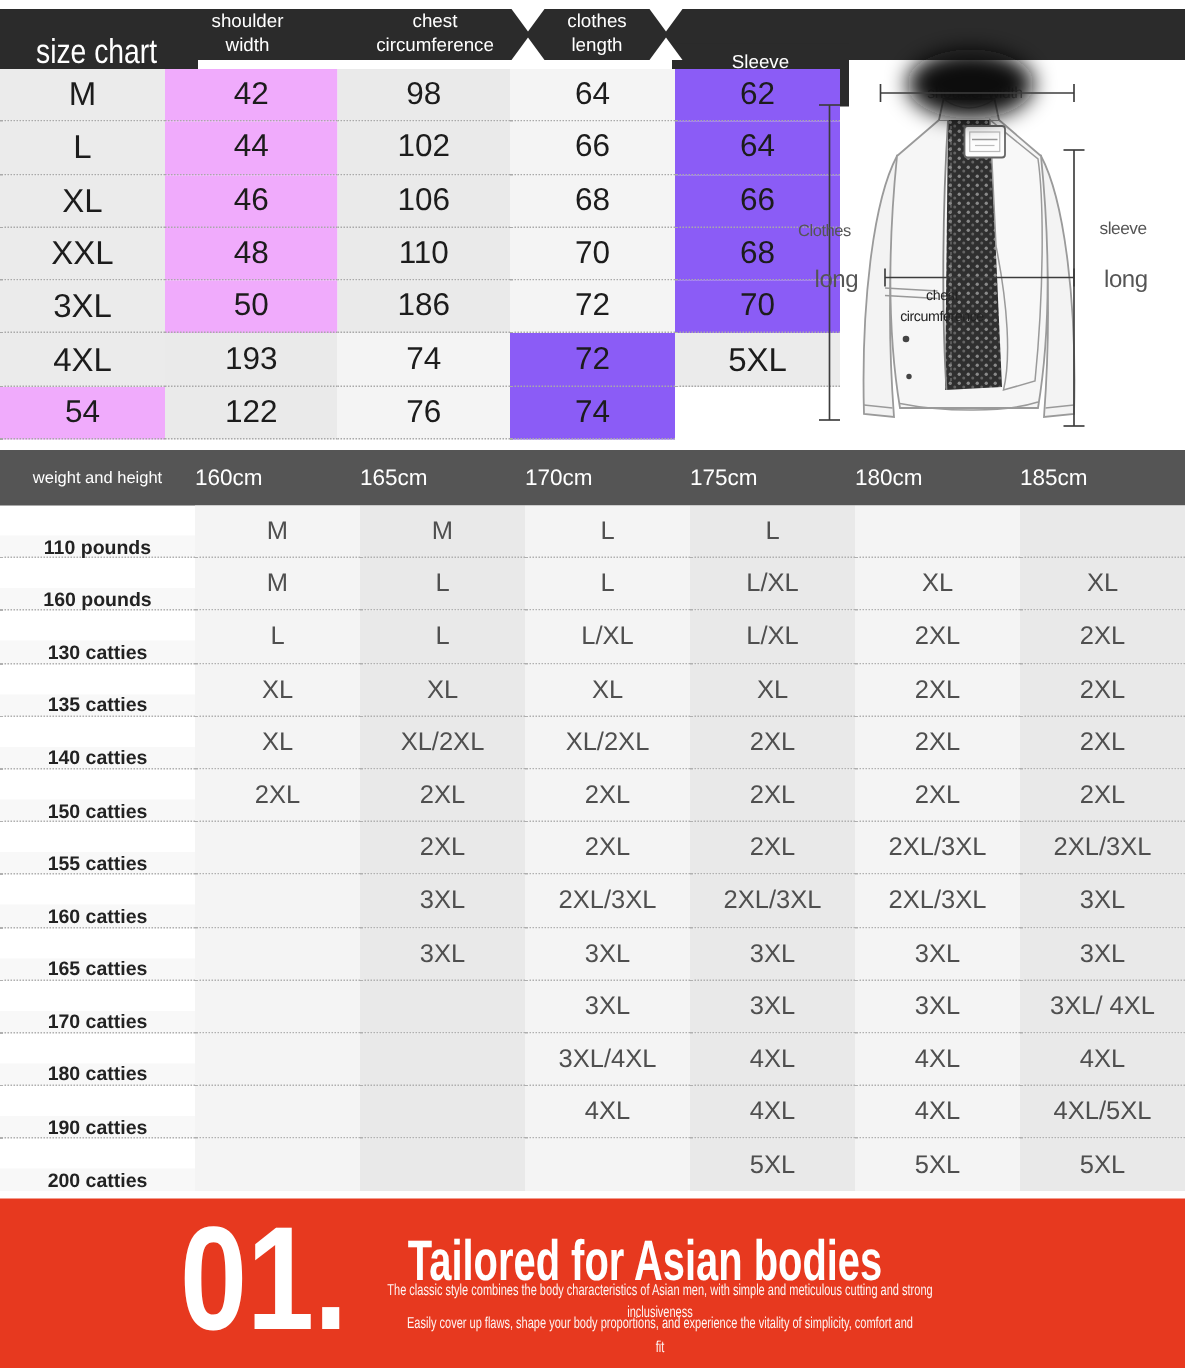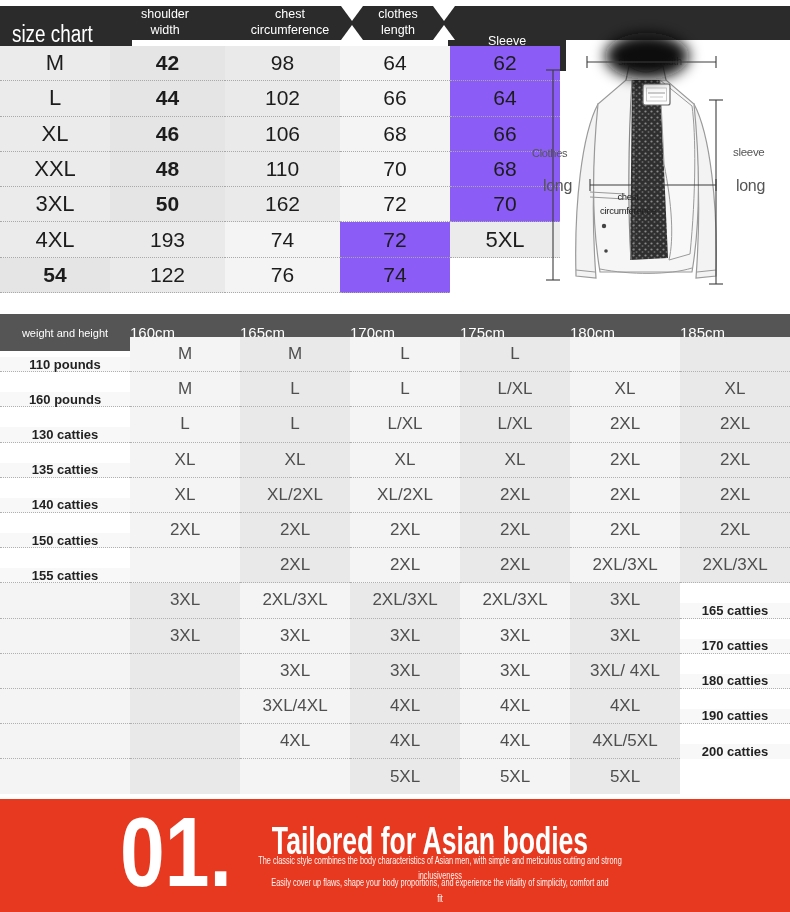--- a/index.html
+++ b/index.html
@@ -2,21 +2,21 @@
 <html><head>
 <meta charset="utf-8">
 <style>
   html,body{margin:0;padding:0;background:#fff;}
   .page{position:relative;width:790px;height:912px;overflow:hidden;background:#fff;
         font-family:"Liberation Sans",sans-serif;}
 
   
   .topbar{position:absolute;left:0;top:6px;width:790px;height:34px;background:#2b2b2b;}
   .tab-size{position:absolute;left:0;top:6px;width:132px;height:56px;background:#2b2b2b;
-            color:#fff;display:flex;align-items:center;padding-left:12px;box-sizing:border-box;}
+            color:#fff;display:flex;align-items:center;padding-left:24px;box-sizing:border-box;}
   .tab-size span{font-size:23px;transform:scaleX(0.82);transform-origin:left center;white-space:nowrap;}
   .th{position:absolute;top:6px;height:34px;color:#fff;font-size:12.5px;line-height:1.25;
       display:flex;align-items:center;justify-content:center;text-align:center;}
   .th-shoulder{left:110px;width:110px;}
   .th-shoulder .w, .th-chest .w{width:78px;}
   .th-chest{left:225px;width:130px;}
   .th-chest .w{width:105px;}
   .th-clothes{left:352px;width:92px;}
   .th-clothes .w{width:56px;}
   .tab-sleeve{position:absolute;left:448px;top:2px;width:118px;height:42px;background:#2b2b2b;
@@ -30,31 +30,31 @@
   .notch::after{bottom:0;border-bottom:15px solid #fff;}
   .notch-left{left:341px;}
   .notch-right{left:433px;}
 
   
   .size-table{position:absolute;left:0;top:46px;width:560px;display:grid;
               grid-template-columns:110px 115px 115px 110px 110px;grid-auto-rows:35.3px;}
   .sc{display:flex;align-items:center;justify-content:center;border-bottom:1px dotted #a9a9a9;
       font-size:21px;color:#1c1c1c;}
   .sc.lab{font-size:22px;}
-  .u0{background:#ebebeb;}.u1{background:#e5e5e5;font-weight:bold;}.u2{background:#eaeaea;}
+  .u0{background:#ebebeb;}.u1{background:#f0abfc;}.u2{background:#eaeaea;}
   .u3{background:#f4f4f4;}.u4{background:#8b5cf6;}
 
   
   .jacket{position:absolute;left:530px;top:44px;width:232px;height:252px;}
   .jacket svg{overflow:visible;}
   .jacket text{font-family:"Liberation Sans",sans-serif;letter-spacing:-0.3px;}
 
   
   .fit-header{position:absolute;left:0;top:300px;width:790px;height:37px;background:#555;
-              color:#fff;display:flex;align-items:center;margin-top:14px;}
+              color:#fff;display:flex;align-items:center;}
   .fh-label{width:130px;text-align:center;font-size:11px;}
   .fh-col{width:110px;font-size:15px;}
 
   
   .fit-table{position:absolute;left:0;top:337px;width:790px;display:grid;
              grid-template-columns:130px repeat(6,110px);grid-auto-rows:35.2px;}
   .fc{display:flex;align-items:center;justify-content:center;border-bottom:1px dotted #b0b0b0;
       font-size:17px;color:#4f4f4f;}
   .fc.lab{font-size:13px;color:#222;font-weight:bold;}
   .cl{background:#f8f8f8;margin-top:20px;}
@@ -120,21 +120,21 @@
       <div class="sc u4">66</div>
 
       <div class="sc lab u0">XXL</div>
       <div class="sc u1">48</div>
       <div class="sc u2">110</div>
       <div class="sc u3">70</div>
       <div class="sc u4">68</div>
 
       <div class="sc lab u0">3XL</div>
       <div class="sc u1">50</div>
-      <div class="sc u2">162</div>
+      <div class="sc u2">186</div>
       <div class="sc u3">72</div>
       <div class="sc u4">70</div>
 
       <div class="sc lab u0">4XL</div>
       <div class="sc u2">193</div>
       <div class="sc u3">74</div>
       <div class="sc u4">72</div>
 
       <div class="sc lab u0">5XL</div>
       <div class="sc u1">54</div>
@@ -284,20 +284,21 @@
       <div class="fc c6">2XL</div>
 
       <div class="fc lab cl">155 catties</div>
       <div class="fc c1"></div>
       <div class="fc c2">2XL</div>
       <div class="fc c3">2XL</div>
       <div class="fc c4">2XL</div>
       <div class="fc c5">2XL/3XL</div>
       <div class="fc c6">2XL/3XL</div>
 
+      <div class="fc lab cl">160 catties</div>
       <div class="fc c1"></div>
       <div class="fc c2">3XL</div>
       <div class="fc c3">2XL/3XL</div>
       <div class="fc c4">2XL/3XL</div>
       <div class="fc c5">2XL/3XL</div>
       <div class="fc c6">3XL</div>
 
       <div class="fc lab cl">165 catties</div>
       <div class="fc c1"></div>
       <div class="fc c2">3XL</div>

